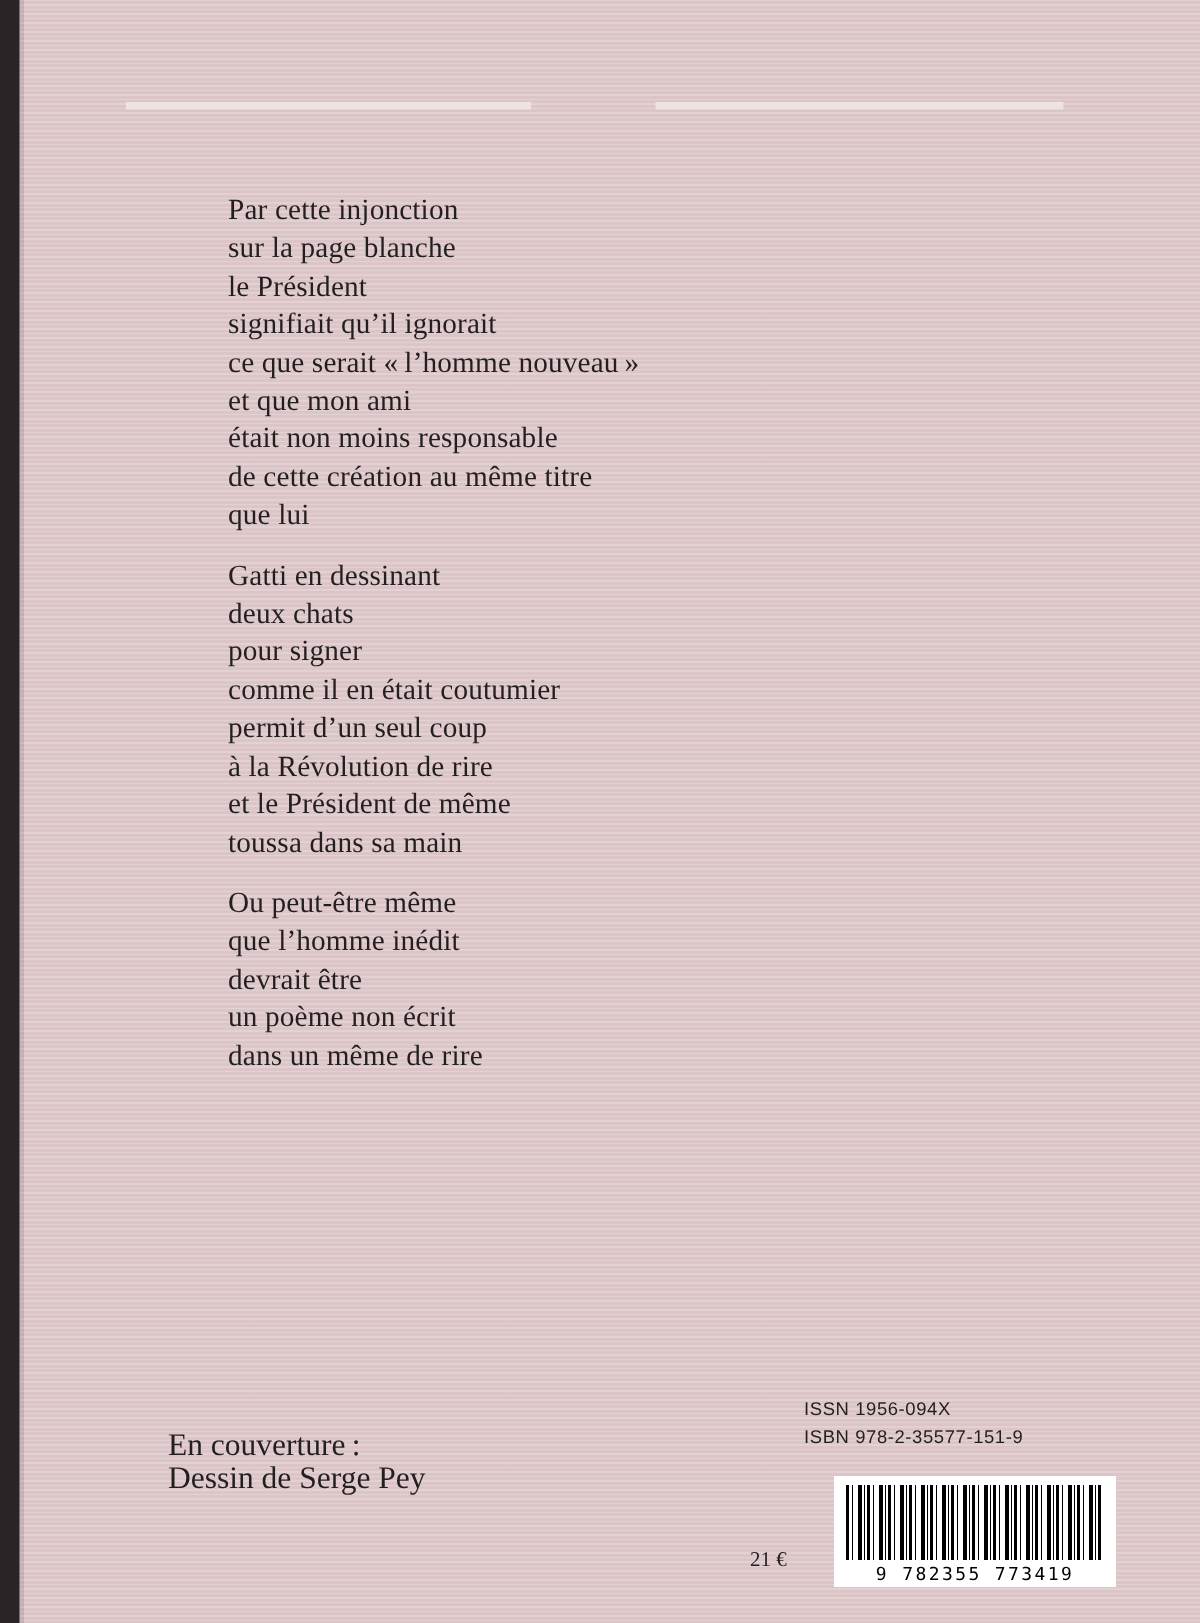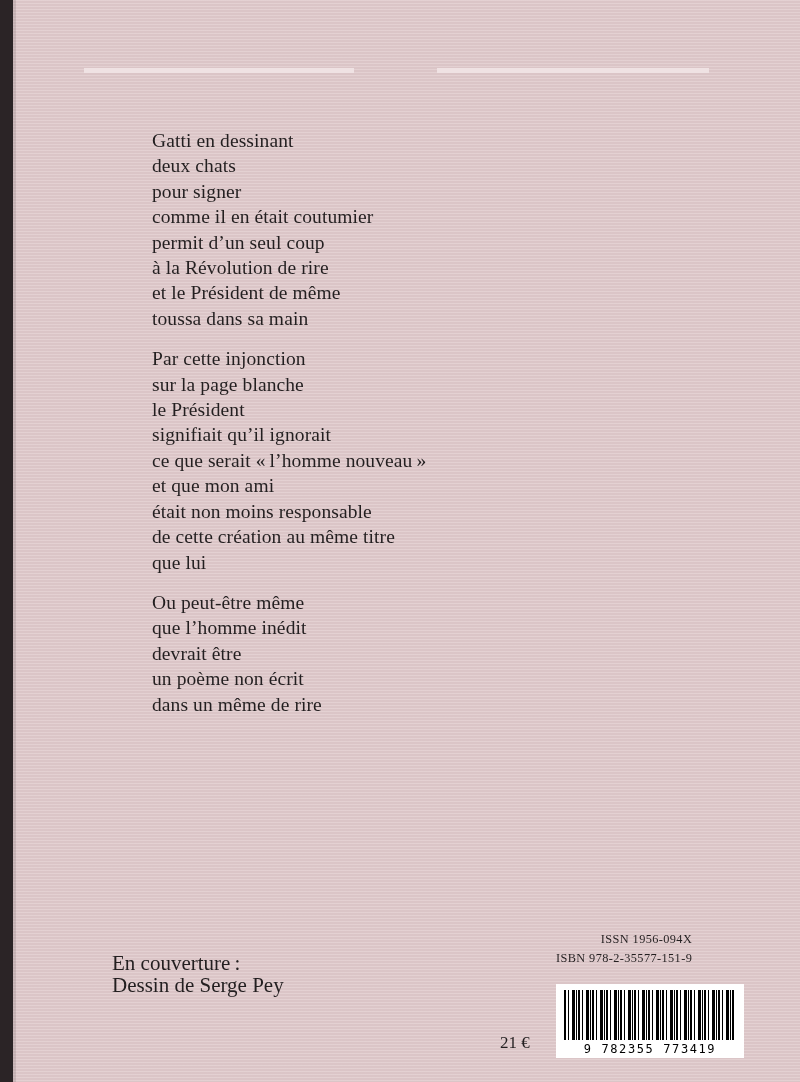--- a/index.html
+++ b/index.html
@@ -72,35 +72,34 @@
   .cover-credit {
     position: absolute;
     left: 112px;
     top: 952px;
     color: #231f20;
     font-size: 21px;
     line-height: 22px;
   }
   .ident {
     position: absolute;
-    left: 556px;
+    left: 536px;
     top: 930px;
     color: #231f20;
-    font-family: Liberation Serif, serif;
+    font-family: Liberation Sans, sans-serif;
     font-size: 12.3px;
     line-height: 19px;
     letter-spacing: 0.4px;
-    text-align: right;
   }
   .price {
     position: absolute;
     left: 500px;
     top: 1033px;
     color: #231f20;
-    font-size: 17px;
+    font-size: 14px;
   }
   
   .barcode-box {
     position: absolute;
     left: 556px;
     top: 984px;
     width: 188px;
     height: 74px;
     background: #ffffff;
     padding: 6px 8px 4px 8px;
@@ -134,40 +133,40 @@
 
   <div class="spine"></div>
   <div class="spine-inner"></div>
 
   <div class="rule rule-left"></div>
   <div class="rule rule-right"></div>
 
   <div class="poem">
 
     <p class="stanza">
-      <span class="line">Gatti en dessinant</span><br>
-      <span class="line">deux chats</span><br>
-      <span class="line">pour signer</span><br>
-      <span class="line">comme il en était coutumier</span><br>
-      <span class="line">permit d’un seul coup</span><br>
-      <span class="line">à la Révolution de rire</span><br>
-      <span class="line">et le Président de même</span><br>
-      <span class="line">toussa dans sa main</span>
-    </p>
-
-    <p class="stanza">
       <span class="line">Par cette injonction</span><br>
       <span class="line">sur la page blanche</span><br>
       <span class="line">le Président</span><br>
       <span class="line">signifiait qu’il ignorait</span><br>
       <span class="line">ce que serait « l’homme nouveau »</span><br>
       <span class="line">et que mon ami</span><br>
       <span class="line">était non moins responsable</span><br>
       <span class="line">de cette création au même titre</span><br>
       <span class="line">que lui</span>
+    </p>
+
+    <p class="stanza">
+      <span class="line">Gatti en dessinant</span><br>
+      <span class="line">deux chats</span><br>
+      <span class="line">pour signer</span><br>
+      <span class="line">comme il en était coutumier</span><br>
+      <span class="line">permit d’un seul coup</span><br>
+      <span class="line">à la Révolution de rire</span><br>
+      <span class="line">et le Président de même</span><br>
+      <span class="line">toussa dans sa main</span>
     </p>
 
     <p class="stanza">
       <span class="line">Ou peut-être même</span><br>
       <span class="line">que l’homme inédit</span><br>
       <span class="line">devrait être</span><br>
       <span class="line">un poème non écrit</span><br>
       <span class="line">dans un même de rire</span>
     </p>
 

